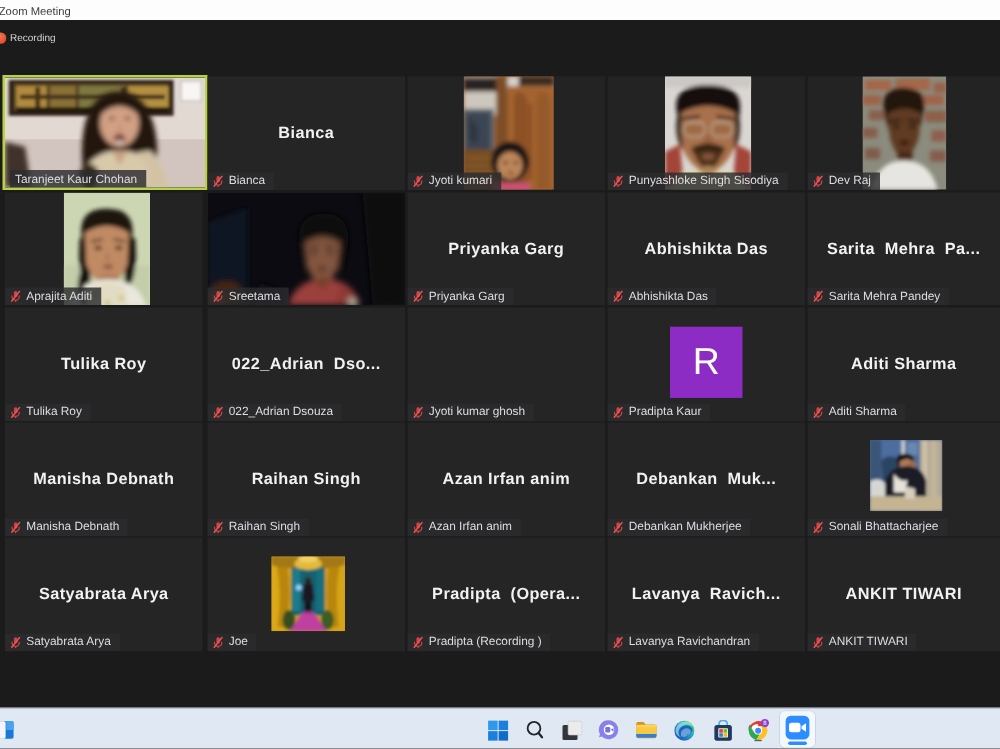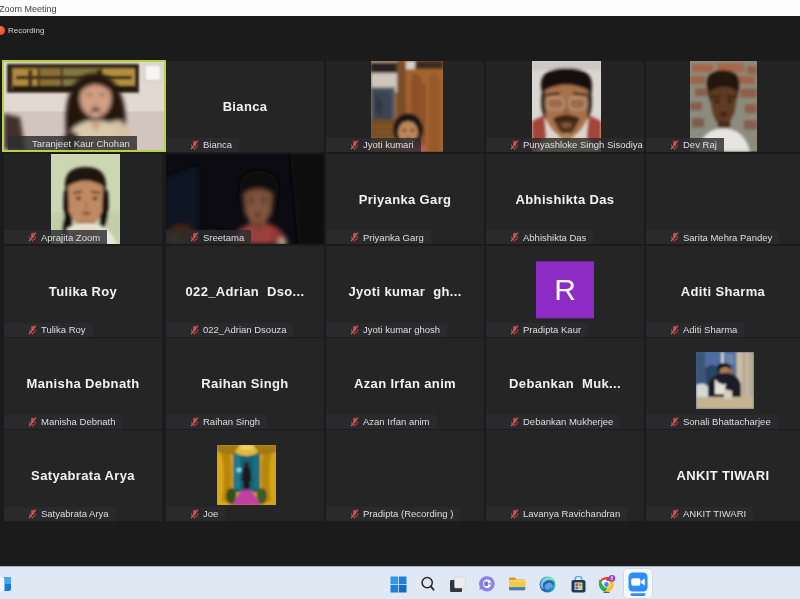--- a/index.html
+++ b/index.html
@@ -9,21 +9,21 @@
 .recdot{position:absolute;left:-4px;top:26px;width:8.5px;height:8.5px;border-radius:50%;
   background:radial-gradient(circle at 40% 35%,#f07a4a,#dc3c28);}
 .rectext{position:absolute;left:8px;top:25.5px;font-size:8px;color:#d4d4d4;text-align:center;}
 .tile{position:absolute;height:90.5px;background:#252525;overflow:hidden;}
 .tile.vid{background:#232323;}
 .strip{position:absolute;top:0;height:100%;}
 .strip svg{display:block;height:100%;}
 .cname{position:absolute;left:0;right:0;top:50%;transform:translateY(-50%);
   text-align:center;color:#f2f2f2;font-size:13px;font-weight:bold;letter-spacing:0.35px;white-space:nowrap;}
 .label{position:absolute;left:0;bottom:0;height:14px;display:flex;align-items:center;
-  background:rgba(44,44,46,0.82);padding:0 7px 0 24px;color:#dfdfe3;font-size:9.5px;white-space:nowrap;text-align:center;}
+  background:rgba(44,44,46,0.82);padding:0 7px 0 4px;color:#dfdfe3;font-size:9.5px;white-space:nowrap;text-align:center;}
 .label .mic{margin-right:4px;flex:none;}
 .avatar{position:absolute;left:50%;top:50%;transform:translate(-50%,-52%);width:58px;height:57px;
   display:flex;align-items:center;justify-content:center;font-size:30px;
   font-family:"Liberation Sans",sans-serif;}
 .pic{position:absolute;overflow:hidden;}
 .pic svg{display:block;}
 .taskbar{position:absolute;left:0;top:566px;width:800px;height:33px;background:#dfe8f3;border-top:1px solid rgba(110,120,135,0.45);box-sizing:border-box;}
 .tbi{position:absolute;top:8px;width:18px;height:18px;display:flex;align-items:center;justify-content:center;}
 .tbi svg{flex:none;}
 .tbactive{position:absolute;left:624px;top:2px;width:28px;height:29px;border-radius:4px;
@@ -250,21 +250,21 @@
 </g>
 </svg>
     </div>
     <div class="label">
       <svg class="mic" width="9" height="10" viewBox="0 0 9 10">
         <rect x="3.1" y="0.8" width="2.9" height="5" rx="1.4" fill="#d24242"></rect>
         <path d="M1.6 4.4 v0.8 a2.9 2.9 0 0 0 5.8 0 v-0.8" fill="none" stroke="#d24242" stroke-width="1"></path>
         <line x1="4.5" y1="8.3" x2="4.5" y2="9.6" stroke="#d24242" stroke-width="1"></line>
         <line x1="1.1" y1="9.2" x2="7.9" y2="0.7" stroke="#e85858" stroke-width="1.2"></line>
       </svg>
-      <span>Aprajita Zoom</span>
+      <span>Aprajita Aditi</span>
     </div>
   </div>
 <div class="tile vid" style="left:166px;top:153.5px;width:158px"><svg width="158" height="90" viewBox="0 0 158 90" preserveAspectRatio="none">
 <defs>
         <filter id="sb" x="-30%" y="-30%" width="160%" height="160%">
           <feGaussianBlur stdDeviation="2.6"></feGaussianBlur>
         </filter>
       </defs>
 <rect width="158" height="90" fill="#0b0b11"></rect>
 <g filter="url(#sb)">
@@ -311,20 +311,21 @@
       <svg class="mic" width="9" height="10" viewBox="0 0 9 10">
         <rect x="3.1" y="0.8" width="2.9" height="5" rx="1.4" fill="#d24242"></rect>
         <path d="M1.6 4.4 v0.8 a2.9 2.9 0 0 0 5.8 0 v-0.8" fill="none" stroke="#d24242" stroke-width="1"></path>
         <line x1="4.5" y1="8.3" x2="4.5" y2="9.6" stroke="#d24242" stroke-width="1"></line>
         <line x1="1.1" y1="9.2" x2="7.9" y2="0.7" stroke="#e85858" stroke-width="1.2"></line>
       </svg>
       <span>Abhishikta Das</span>
     </div>
   </div>
 <div class="tile" style="left:646px;top:153.5px;width:154px">
+    <div class="cname">Sarita&nbsp; Mehra&nbsp; Pa...</div>
     <div class="label">
       <svg class="mic" width="9" height="10" viewBox="0 0 9 10">
         <rect x="3.1" y="0.8" width="2.9" height="5" rx="1.4" fill="#d24242"></rect>
         <path d="M1.6 4.4 v0.8 a2.9 2.9 0 0 0 5.8 0 v-0.8" fill="none" stroke="#d24242" stroke-width="1"></path>
         <line x1="4.5" y1="8.3" x2="4.5" y2="9.6" stroke="#d24242" stroke-width="1"></line>
         <line x1="1.1" y1="9.2" x2="7.9" y2="0.7" stroke="#e85858" stroke-width="1.2"></line>
       </svg>
       <span>Sarita Mehra Pandey</span>
     </div>
   </div>
@@ -346,21 +347,20 @@
       <svg class="mic" width="9" height="10" viewBox="0 0 9 10">
         <rect x="3.1" y="0.8" width="2.9" height="5" rx="1.4" fill="#d24242"></rect>
         <path d="M1.6 4.4 v0.8 a2.9 2.9 0 0 0 5.8 0 v-0.8" fill="none" stroke="#d24242" stroke-width="1"></path>
         <line x1="4.5" y1="8.3" x2="4.5" y2="9.6" stroke="#d24242" stroke-width="1"></line>
         <line x1="1.1" y1="9.2" x2="7.9" y2="0.7" stroke="#e85858" stroke-width="1.2"></line>
       </svg>
       <span>022_Adrian Dsouza</span>
     </div>
   </div>
 <div class="tile" style="left:326px;top:246px;width:158px">
-    <div class="cname">Jyoti kumar&nbsp; gh...</div>
     <div class="label">
       <svg class="mic" width="9" height="10" viewBox="0 0 9 10">
         <rect x="3.1" y="0.8" width="2.9" height="5" rx="1.4" fill="#d24242"></rect>
         <path d="M1.6 4.4 v0.8 a2.9 2.9 0 0 0 5.8 0 v-0.8" fill="none" stroke="#d24242" stroke-width="1"></path>
         <line x1="4.5" y1="8.3" x2="4.5" y2="9.6" stroke="#d24242" stroke-width="1"></line>
         <line x1="1.1" y1="9.2" x2="7.9" y2="0.7" stroke="#e85858" stroke-width="1.2"></line>
       </svg>
       <span>Jyoti kumar ghosh</span>
     </div>
   </div>
@@ -523,31 +523,33 @@
       <svg class="mic" width="9" height="10" viewBox="0 0 9 10">
         <rect x="3.1" y="0.8" width="2.9" height="5" rx="1.4" fill="#d24242"></rect>
         <path d="M1.6 4.4 v0.8 a2.9 2.9 0 0 0 5.8 0 v-0.8" fill="none" stroke="#d24242" stroke-width="1"></path>
         <line x1="4.5" y1="8.3" x2="4.5" y2="9.6" stroke="#d24242" stroke-width="1"></line>
         <line x1="1.1" y1="9.2" x2="7.9" y2="0.7" stroke="#e85858" stroke-width="1.2"></line>
       </svg>
       <span>Joe</span>
     </div>
   </div>
 <div class="tile" style="left:326px;top:430px;width:158px">
+    <div class="cname">Pradipta&nbsp; (Opera...</div>
     <div class="label">
       <svg class="mic" width="9" height="10" viewBox="0 0 9 10">
         <rect x="3.1" y="0.8" width="2.9" height="5" rx="1.4" fill="#d24242"></rect>
         <path d="M1.6 4.4 v0.8 a2.9 2.9 0 0 0 5.8 0 v-0.8" fill="none" stroke="#d24242" stroke-width="1"></path>
         <line x1="4.5" y1="8.3" x2="4.5" y2="9.6" stroke="#d24242" stroke-width="1"></line>
         <line x1="1.1" y1="9.2" x2="7.9" y2="0.7" stroke="#e85858" stroke-width="1.2"></line>
       </svg>
       <span>Pradipta (Recording )</span>
     </div>
   </div>
 <div class="tile" style="left:486px;top:430px;width:158px">
+    <div class="cname">Lavanya&nbsp; Ravich...</div>
     <div class="label">
       <svg class="mic" width="9" height="10" viewBox="0 0 9 10">
         <rect x="3.1" y="0.8" width="2.9" height="5" rx="1.4" fill="#d24242"></rect>
         <path d="M1.6 4.4 v0.8 a2.9 2.9 0 0 0 5.8 0 v-0.8" fill="none" stroke="#d24242" stroke-width="1"></path>
         <line x1="4.5" y1="8.3" x2="4.5" y2="9.6" stroke="#d24242" stroke-width="1"></line>
         <line x1="1.1" y1="9.2" x2="7.9" y2="0.7" stroke="#e85858" stroke-width="1.2"></line>
       </svg>
       <span>Lavanya Ravichandran</span>
     </div>
   </div>

